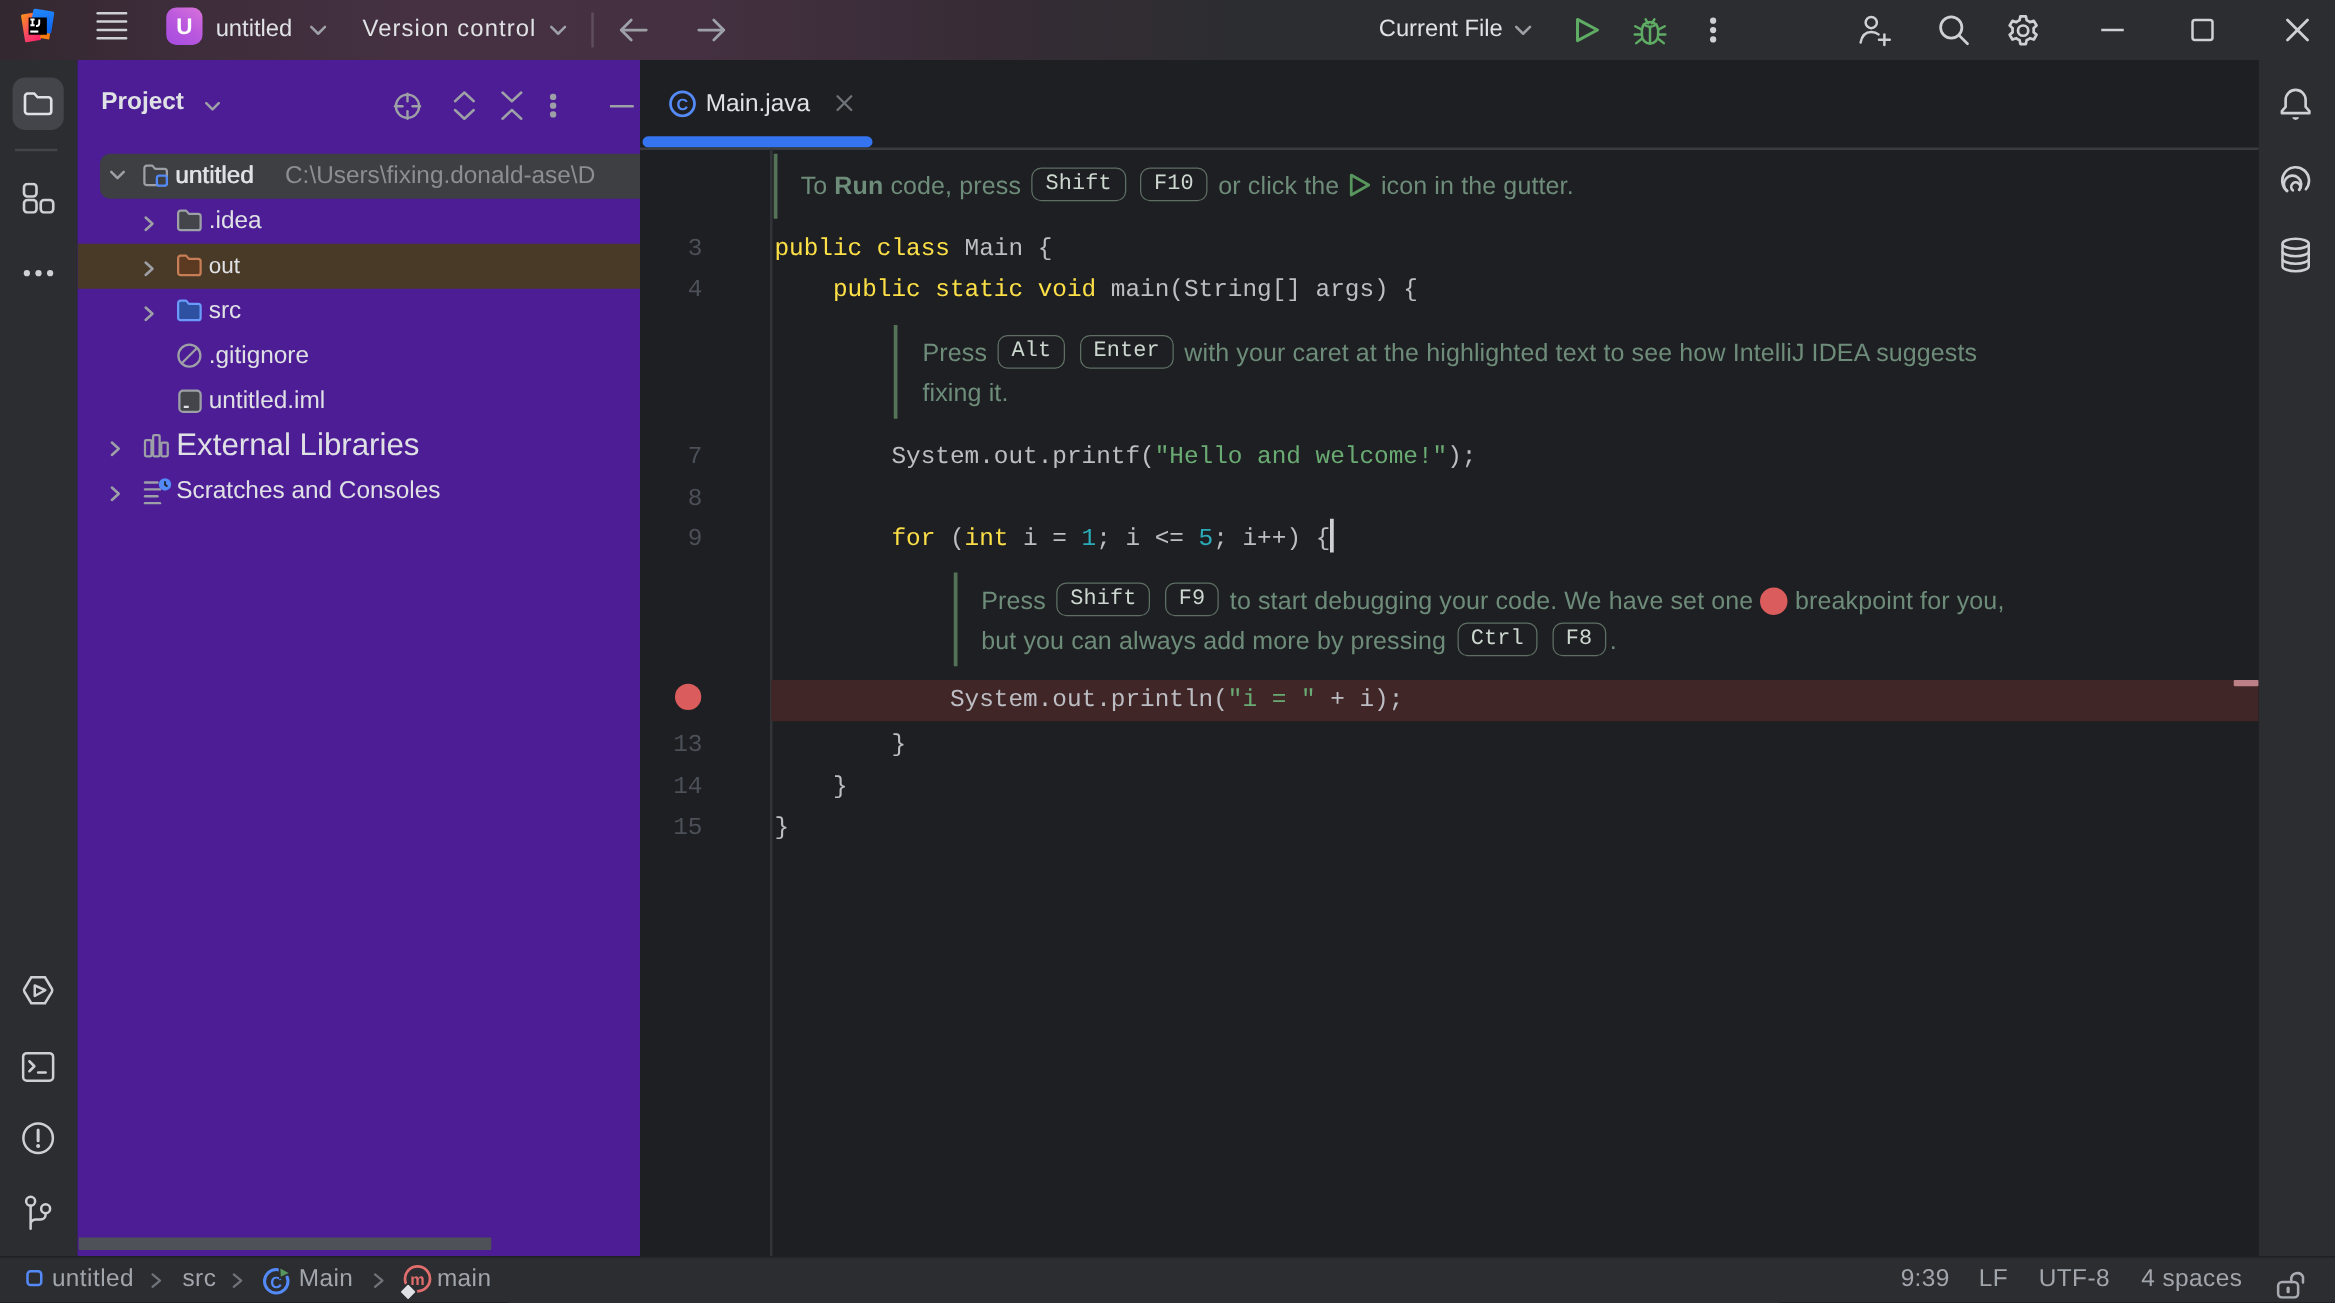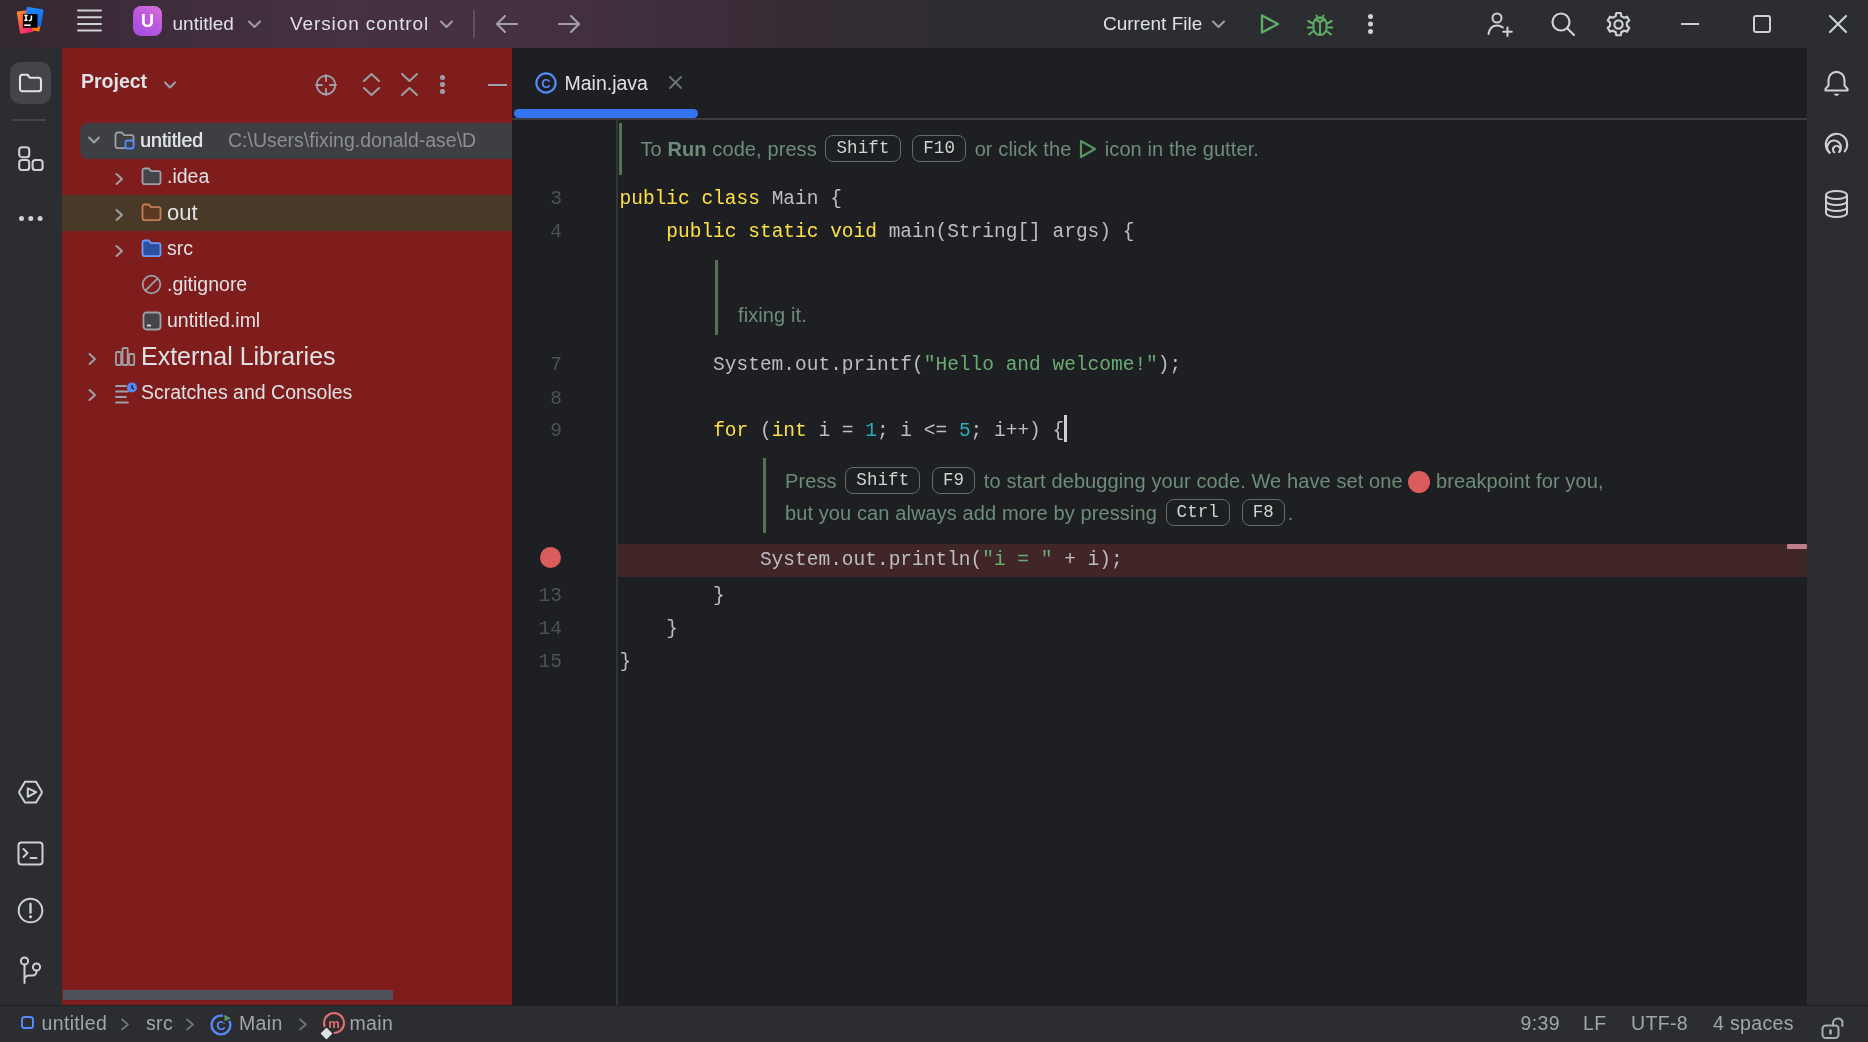--- a/index.html
+++ b/index.html
@@ -10,21 +10,21 @@
 
   
   #titlebar { position:absolute; left:0; top:0; width:1868px; height:48px;
     background:linear-gradient(90deg,#33282f 0%,#3d2c3a 7%,#453141 18%,#443040 30%,#372c36 42%,#2b2d30 54%,#2b2d30 100%); }
   .tbtext { position:absolute; top:0; height:48px; line-height:48px; color:#dfe1e5; font-size:19px; }
 
   
   #leftstrip { position:absolute; left:0; top:48px; width:62px; height:957px; background:#2b2d30; }
 
   
-  #project { position:absolute; left:62px; top:48px; width:450px; height:957px; background:#7f1d1d; overflow:hidden; }
+  #project { position:absolute; left:62px; top:48px; width:450px; height:957px; background:#4c1d95; overflow:hidden; }
 
   
   #editor { position:absolute; left:512px; top:48px; width:1295px; height:957px; background:#1e1f22; overflow:hidden; }
 
   
   #rightstrip { position:absolute; left:1807px; top:48px; width:61px; height:957px; background:#2b2d30; }
 
   
   #status { position:absolute; left:0; top:1005px; width:1868px; height:37px; background:#2b2d30; }
   .sbtext { position:absolute; top:0; height:37px; line-height:37px; color:#a1a5ac; font-size:19.5px; letter-spacing:0.35px; }
@@ -257,21 +257,21 @@
       <path d="M1.5 3.5 a2 2 0 0 1 2 -2 h4.4 l2.2 2.6 h7.4 a2 2 0 0 1 2 2 v9 a2 2 0 0 1 -2 2 h-14 a2 2 0 0 1 -2 -2 z" fill="#43454a" stroke="#9da0a6" stroke-width="1.8" stroke-linejoin="round"></path>
     </svg>
     <div class="abs" style="left:105px;top:116px;height:25px;line-height:25px;color:#dfe1e5;font-size:19.5px;">.idea</div>
 
     <svg class="abs" style="left:53px;top:160px;" width="9" height="14" viewBox="0 0 9 14">
       <polyline points="1.5,2 7,7 1.5,12" fill="none" stroke="#9da0a6" stroke-width="2" stroke-linecap="round" stroke-linejoin="round"></polyline>
     </svg>
     <svg class="abs" style="left:79px;top:155px;" width="21" height="19" viewBox="0 0 21 19">
       <path d="M1.5 3.5 a2 2 0 0 1 2 -2 h4.4 l2.2 2.6 h7.4 a2 2 0 0 1 2 2 v9 a2 2 0 0 1 -2 2 h-14 a2 2 0 0 1 -2 -2 z" fill="#5c3a22" stroke="#c77d55" stroke-width="1.8" stroke-linejoin="round"></path>
     </svg>
-    <div class="abs" style="left:105px;top:152px;height:25px;line-height:25px;color:#dfe1e5;font-size:22px;">out</div>
+    <div class="abs" style="left:105px;top:152px;height:25px;line-height:25px;color:#dfe1e5;font-size:18px;">out</div>
 
     <svg class="abs" style="left:53px;top:196px;" width="9" height="14" viewBox="0 0 9 14">
       <polyline points="1.5,2 7,7 1.5,12" fill="none" stroke="#9da0a6" stroke-width="2" stroke-linecap="round" stroke-linejoin="round"></polyline>
     </svg>
     <svg class="abs" style="left:79px;top:191px;" width="21" height="19" viewBox="0 0 21 19">
       <path d="M1.5 3.5 a2 2 0 0 1 2 -2 h4.4 l2.2 2.6 h7.4 a2 2 0 0 1 2 2 v9 a2 2 0 0 1 -2 2 h-14 a2 2 0 0 1 -2 -2 z" fill="#2d51a0" stroke="#6a9bfa" stroke-width="1.8" stroke-linejoin="round"></path>
     </svg>
     <div class="abs" style="left:105px;top:188px;height:25px;line-height:25px;color:#dfe1e5;font-size:19.5px;">src</div>
 
     <svg class="abs" style="left:79px;top:226px;" width="21" height="21" viewBox="0 0 21 21">
@@ -345,20 +345,21 @@
           <path d="M4 4 L18 12 L4 20 Z" fill="none" stroke="#57965c" stroke-width="2.2" stroke-linejoin="round"></path>
         </svg>
       icon in the gutter.</div>
 
     <div class="lineno" style="left:-2px;top:134.5px;">3</div>
     <div class="code-line" style="left:107.5px;top:134.5px;"><span class="kw">public class</span> Main {</div>
     <div class="lineno" style="left:-2px;top:168px;">4</div>
     <div class="code-line" style="left:107.5px;top:168px;">    <span class="kw">public static void</span> main(String[] args) {</div>
 
     <div class="abs hintbar" style="left:203px;top:212px;height:75px;"></div>
+    <div class="hint" style="left:226px;top:218.5px;">Press <span class="key">Alt</span> <span class="key">Enter</span> with your caret at the highlighted text to see how IntelliJ IDEA suggests</div>
     <div class="hint" style="left:226px;top:251px;">fixing it.</div>
 
     <div class="lineno" style="left:-2px;top:301px;">7</div>
     <div class="code-line" style="left:107.5px;top:301px;">        System.out.printf(<span class="str">"Hello and welcome!"</span>);</div>
     <div class="lineno" style="left:-2px;top:334.5px;">8</div>
     <div class="lineno" style="left:-2px;top:366.5px;">9</div>
     <div class="code-line" style="left:107.5px;top:366.5px;">        <span class="kw">for</span> (<span class="kw">int</span> i = <span class="num">1</span>; i &lt;= <span class="num">5</span>; i++) {<span style="display:inline-block;width:2.5px;height:27px;background:#ced0d6;vertical-align:-6px;"></span></div>
 
     <div class="abs hintbar" style="left:251px;top:410px;height:75px;"></div>
     <div class="hint" style="left:273px;top:416.5px;">Press <span class="key">Shift</span> <span class="key">F9</span> to start debugging your code. We have set one

